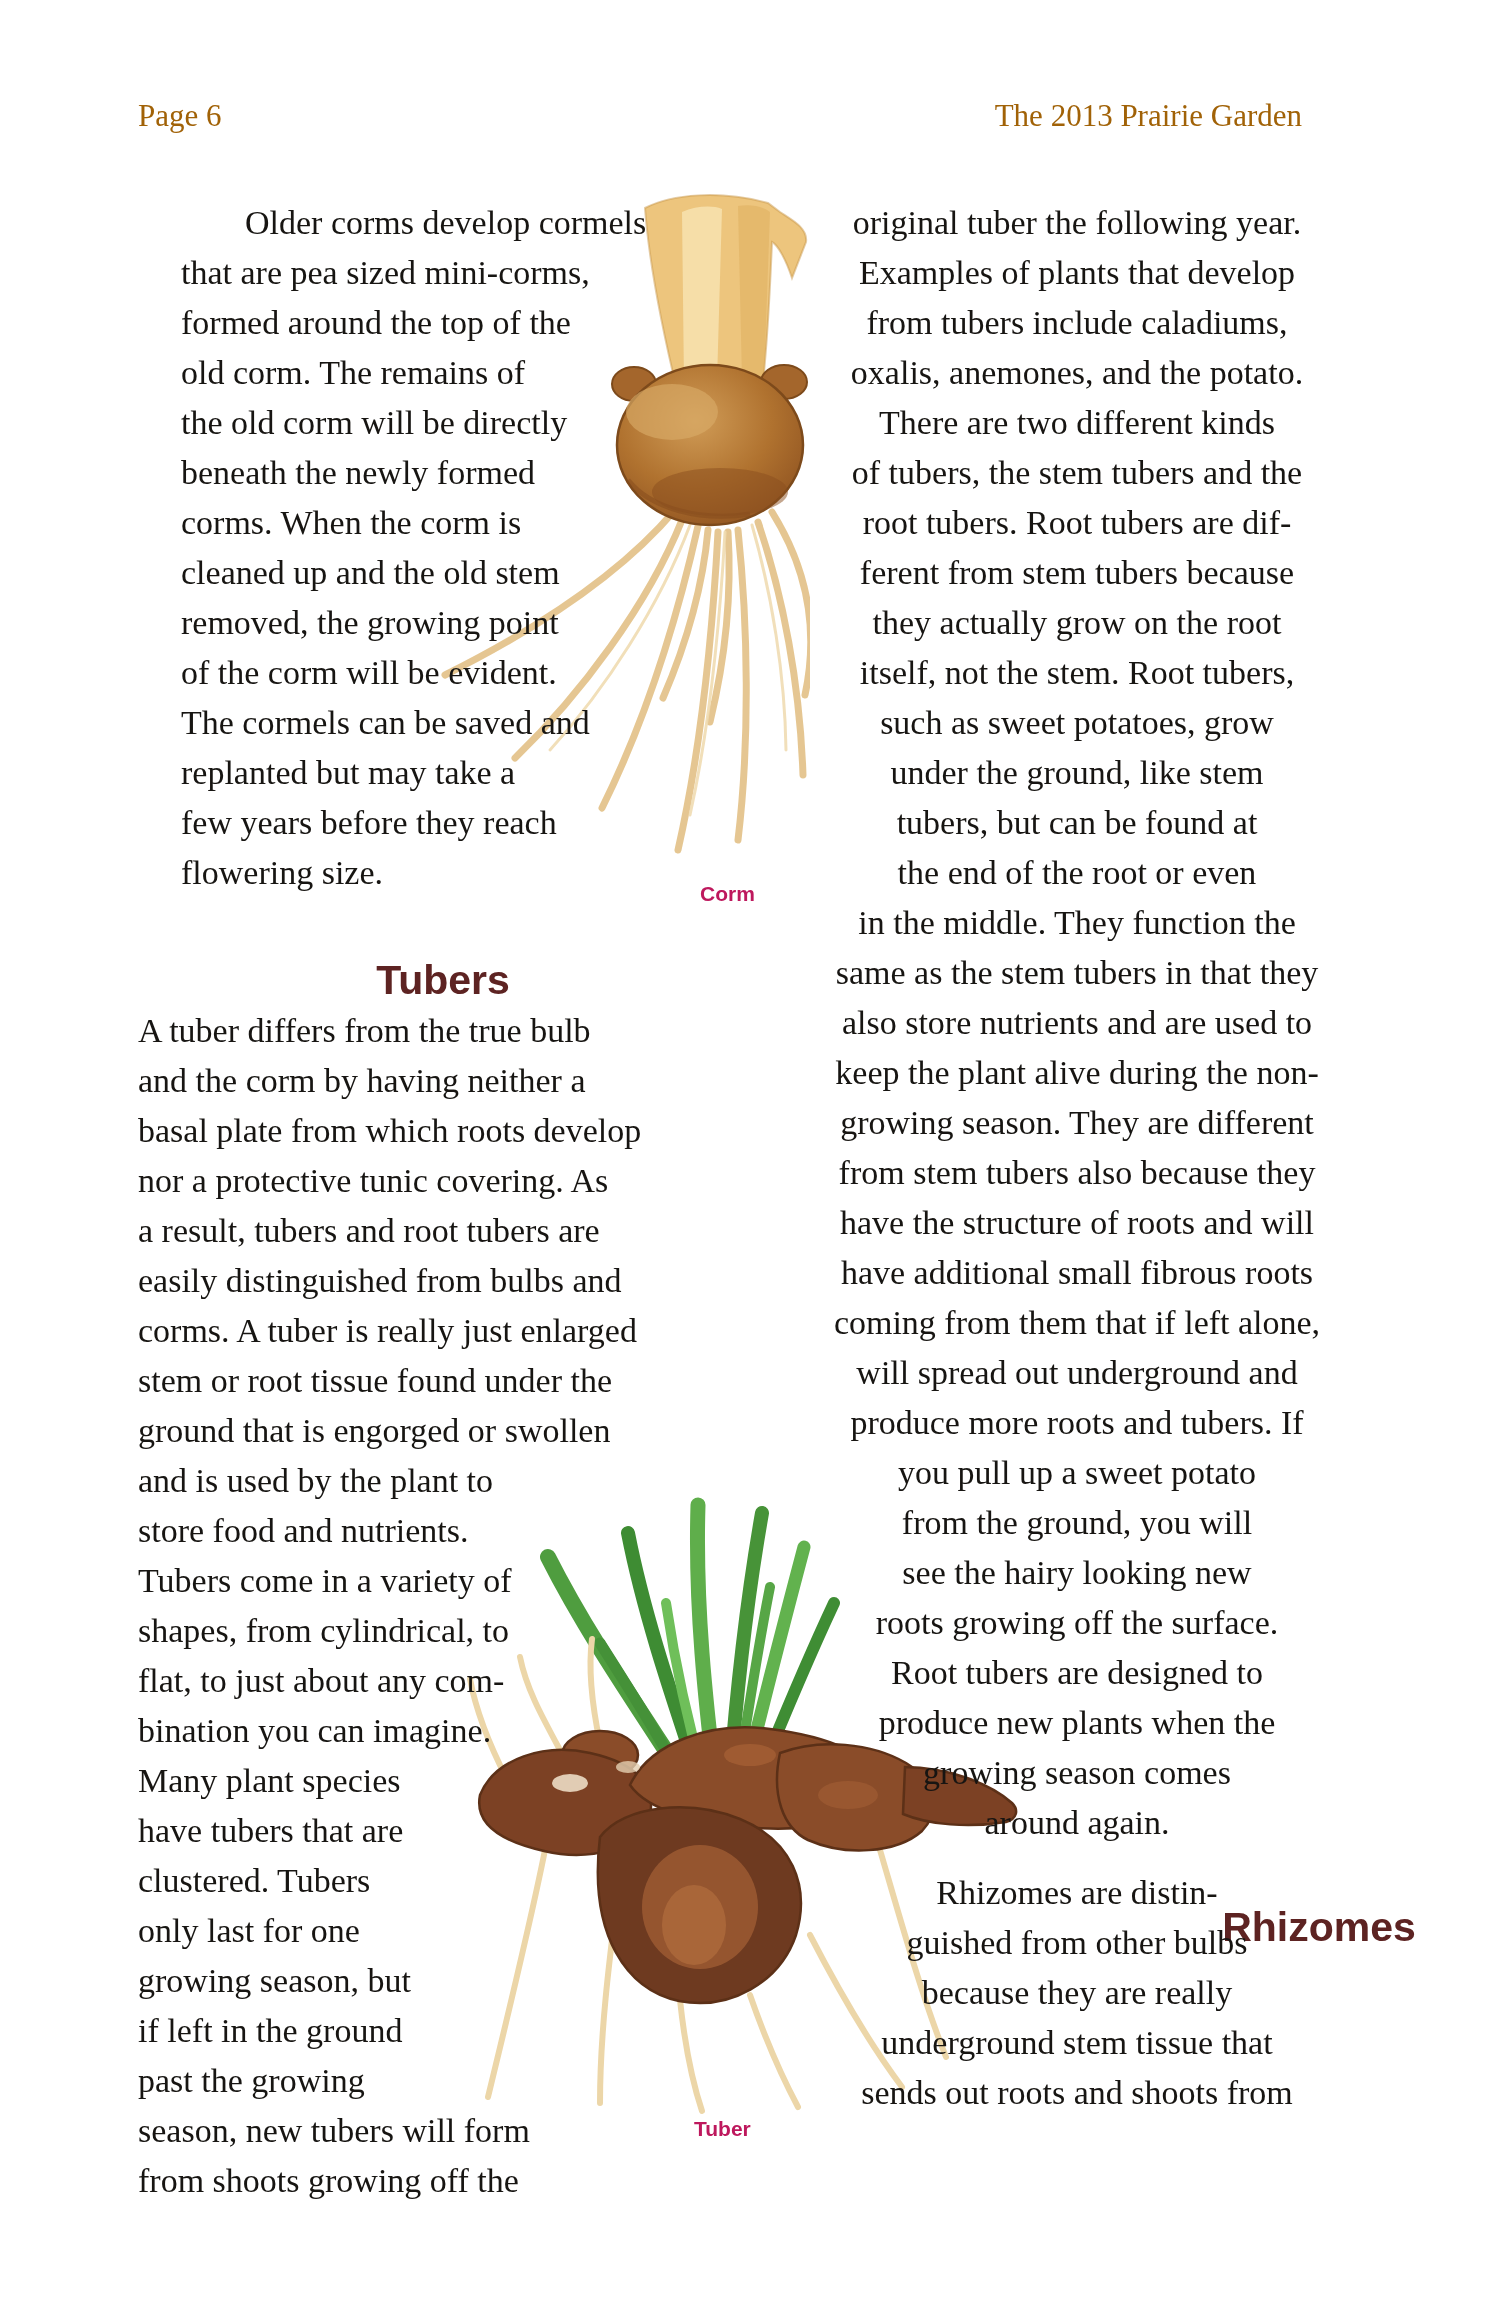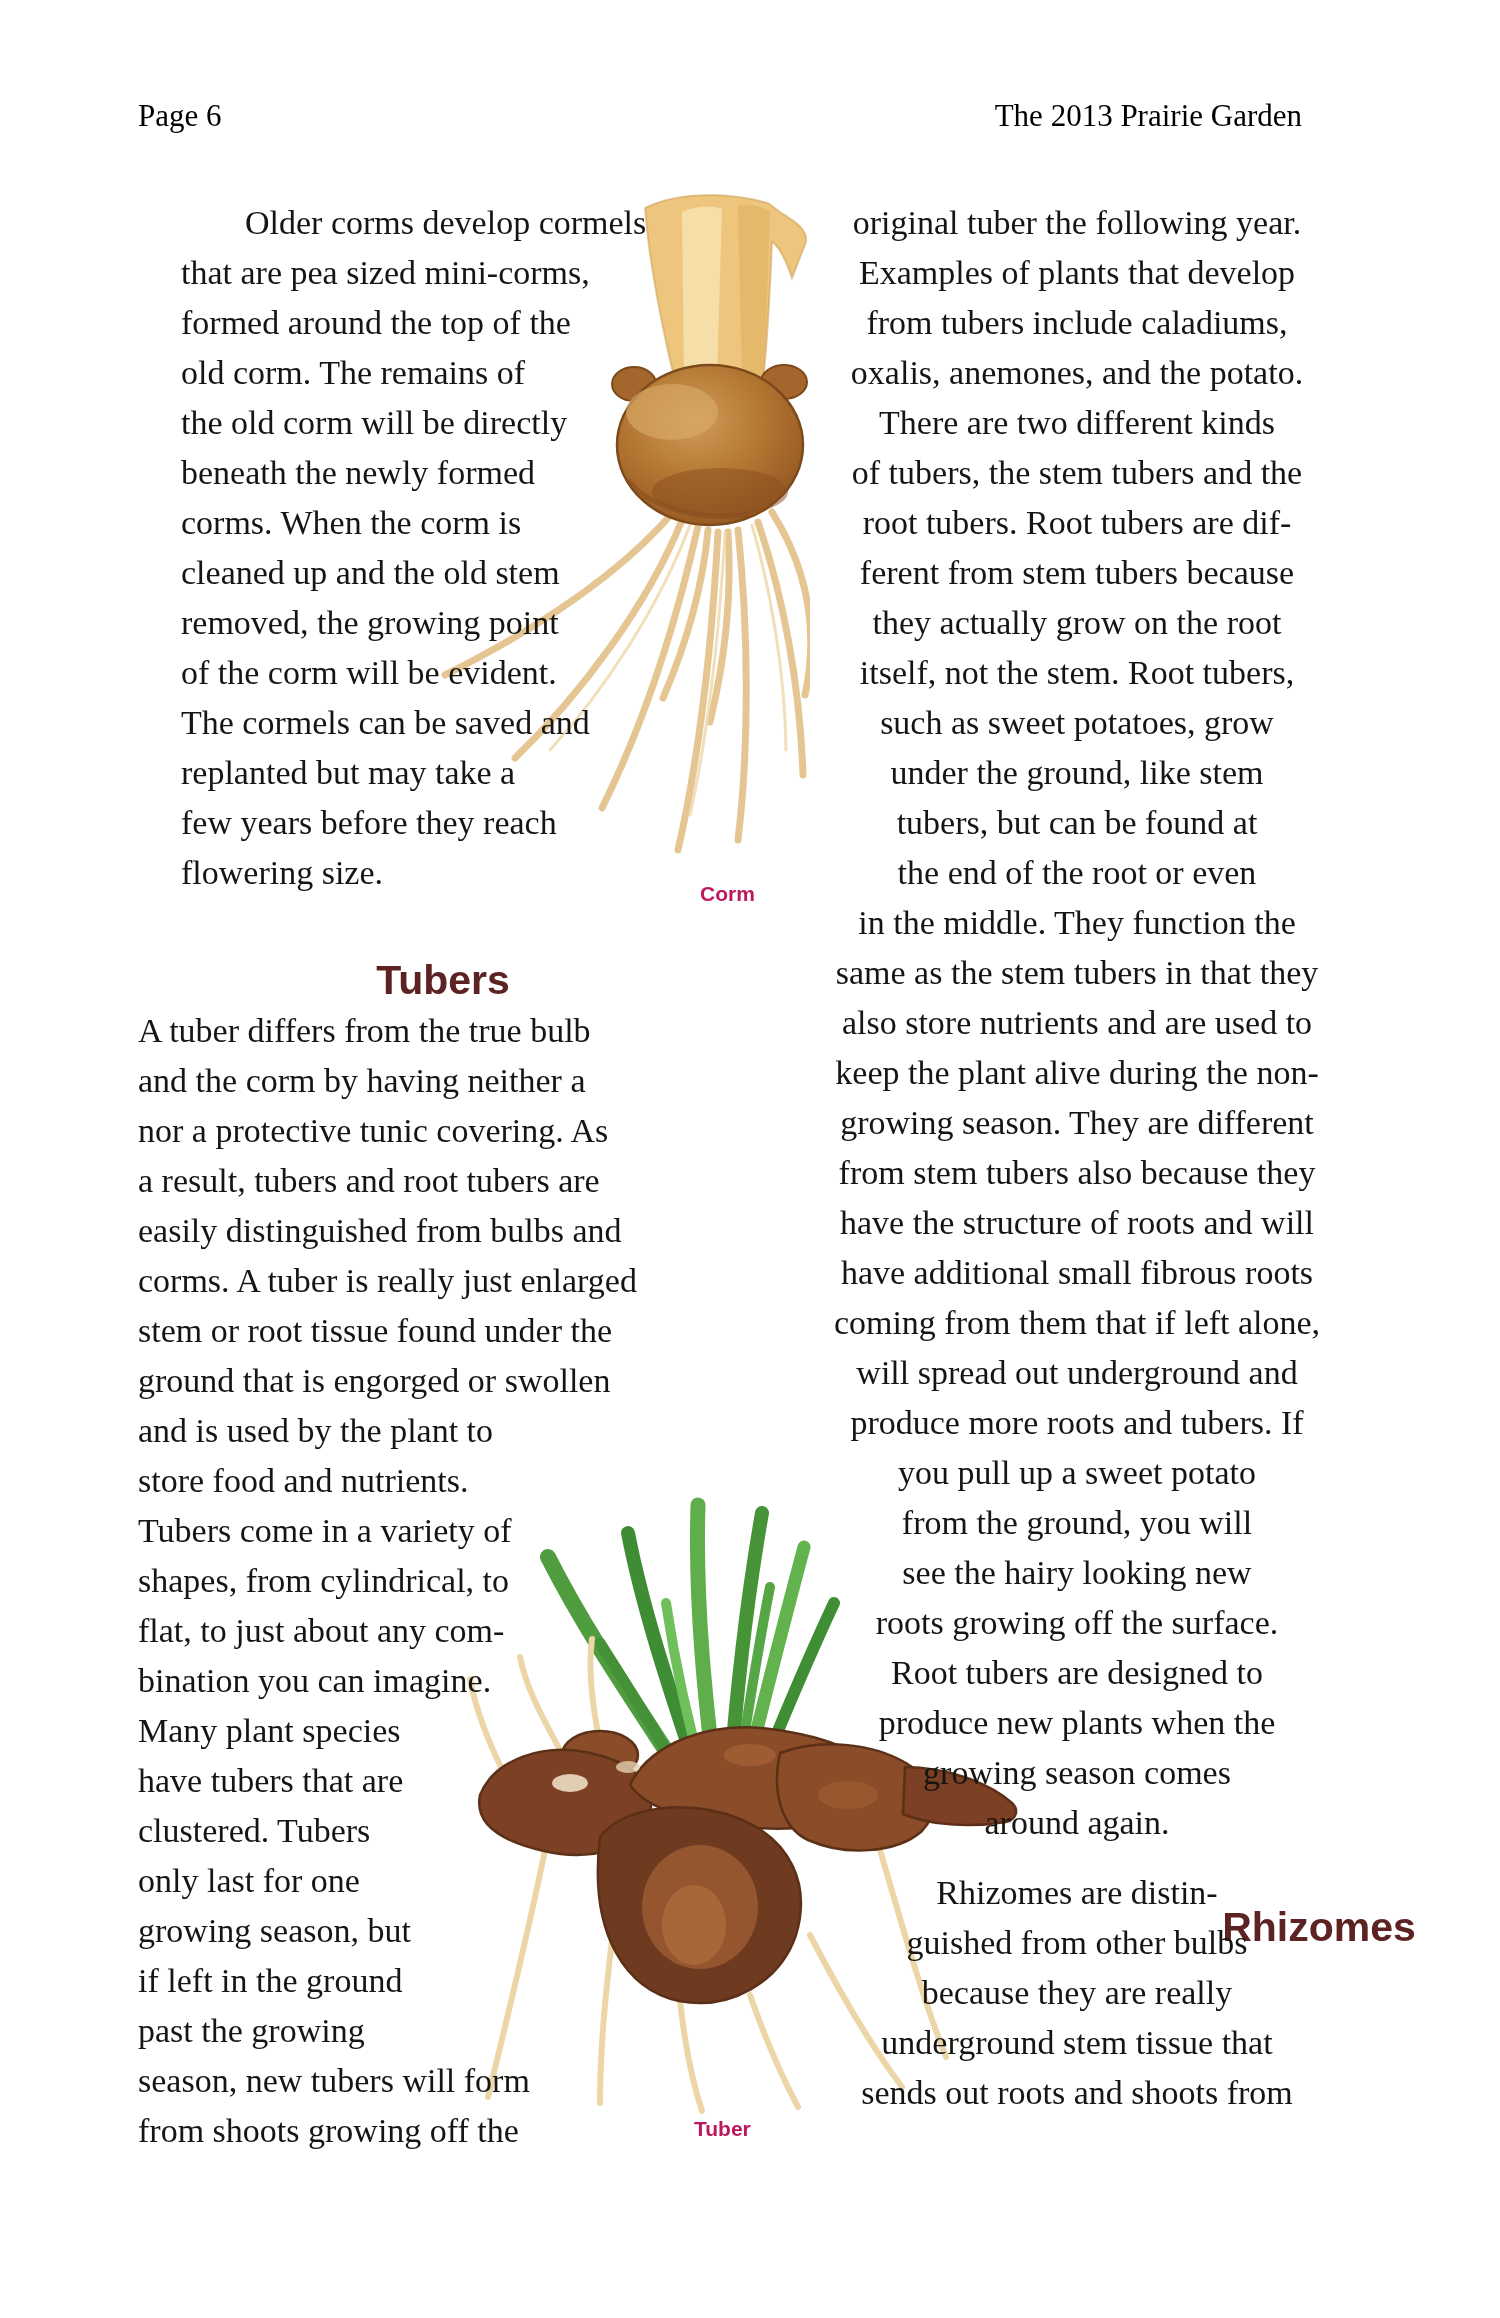--- a/index.html
+++ b/index.html
@@ -8,21 +8,21 @@
     width:1500px;height:2318px;
     background:#ffffff;
     overflow:hidden;
     font-family:"Liberation Serif", serif;
     color:#171512;
   }
   
   .hdr{
     position:absolute;top:98px;
     font-size:31px;line-height:36px;
-    color:#000000;
+    color:#a16207;
     white-space:nowrap;
   }
   .hdr-left{left:138px;}
   .hdr-right{right:198px;}
   
   .col-block{position:absolute;}
   .line{
     height:50px;line-height:50px;
     font-size:34px;
     white-space:nowrap;
@@ -160,20 +160,21 @@
       <div class="line">replanted but may take a</div>
       <div class="line">few years before they reach</div>
       <div class="line">flowering size.</div>
     </div>
 
   <div class="section-heading heading-tubers">Tubers</div>
 
   <div class="col-block left-col" style="left:138px;top:1006px;width:570px;">
       <div class="line">A tuber differs from the true bulb</div>
       <div class="line">and the corm by having neither a</div>
+      <div class="line">basal plate from which roots develop</div>
       <div class="line">nor a protective tunic covering. As</div>
       <div class="line">a result, tubers and root tubers are</div>
       <div class="line">easily distinguished from bulbs and</div>
       <div class="line">corms. A tuber is really just enlarged</div>
       <div class="line">stem or root tissue found under the</div>
       <div class="line">ground that is engorged or swollen</div>
       <div class="line">and is used by the plant to</div>
       <div class="line">store food and nutrients.</div>
       <div class="line">Tubers come in a variety of</div>
       <div class="line">shapes, from cylindrical, to</div>

